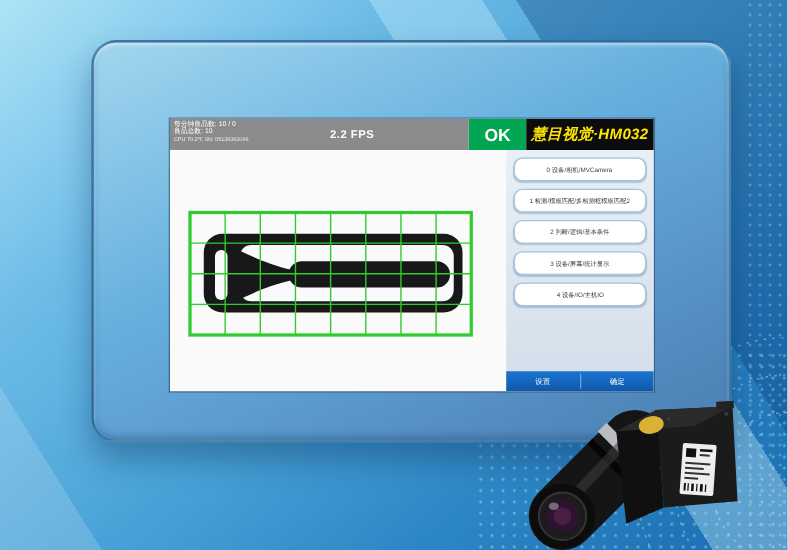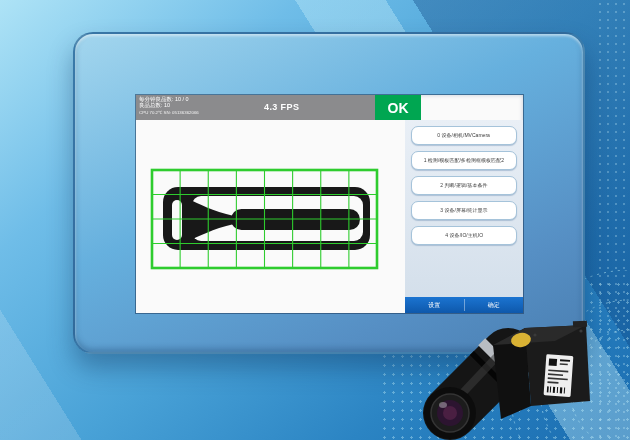--- a/index.html
+++ b/index.html
@@ -74,23 +74,24 @@
   <div class="device">
     <div class="screen">
 
       <div class="topbar">
         <div class="stats">
           <div class="stats-scale">
             <div class="ln">每分钟良品数: 10 / 0</div>
             <div class="ln">良品总数: 10</div>
             <div class="ln small">CPU 70.2℃  SN: 05136362066</div>
           </div>
-          <div class="fps">4.3 FPS</div>
+          <div class="fps">2.2 FPS</div>
         </div>
         <div class="okbadge">OK</div>
+        <div class="brand">慧目视觉·HM032</div>
       </div>
 
       <div class="content">
 
         <div class="main">
           <svg width="269" height="193" viewBox="0 0 269 193">
 
             <g>
               <rect x="27" y="67" width="207" height="63" rx="15" fill="#181818"></rect>
               <rect x="56" y="76" width="171" height="45" rx="9" fill="#fafafa"></rect>

